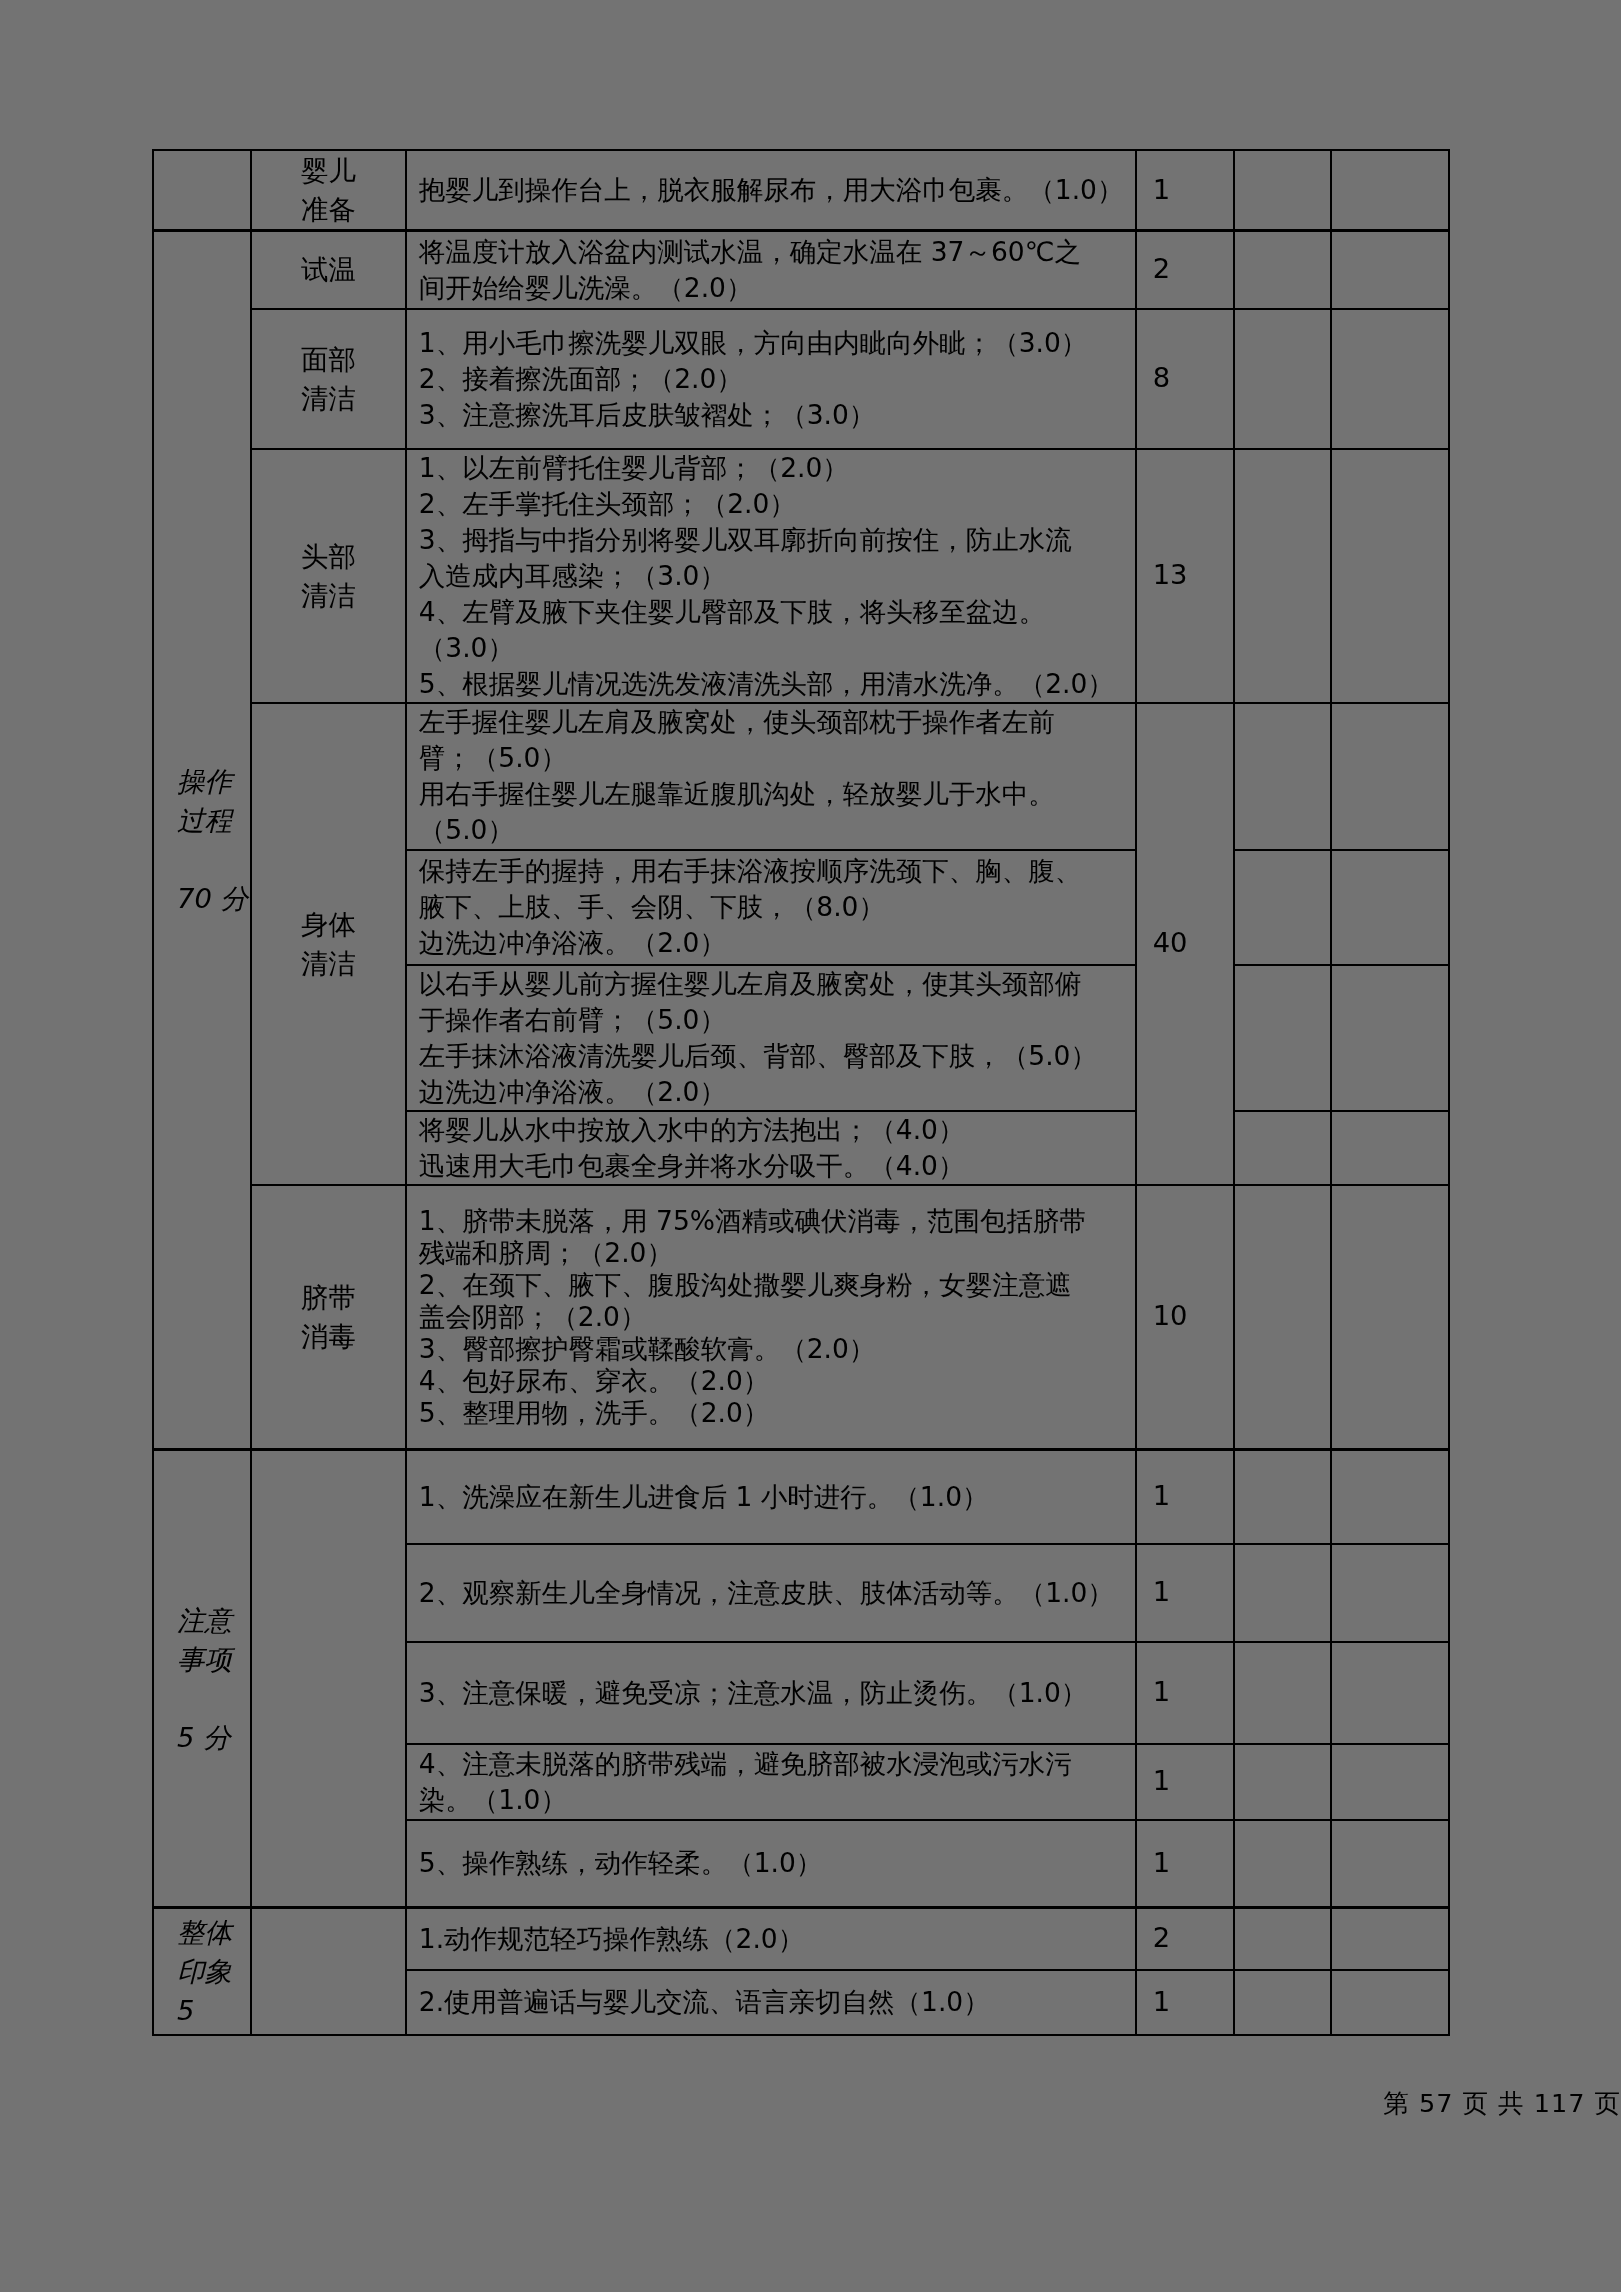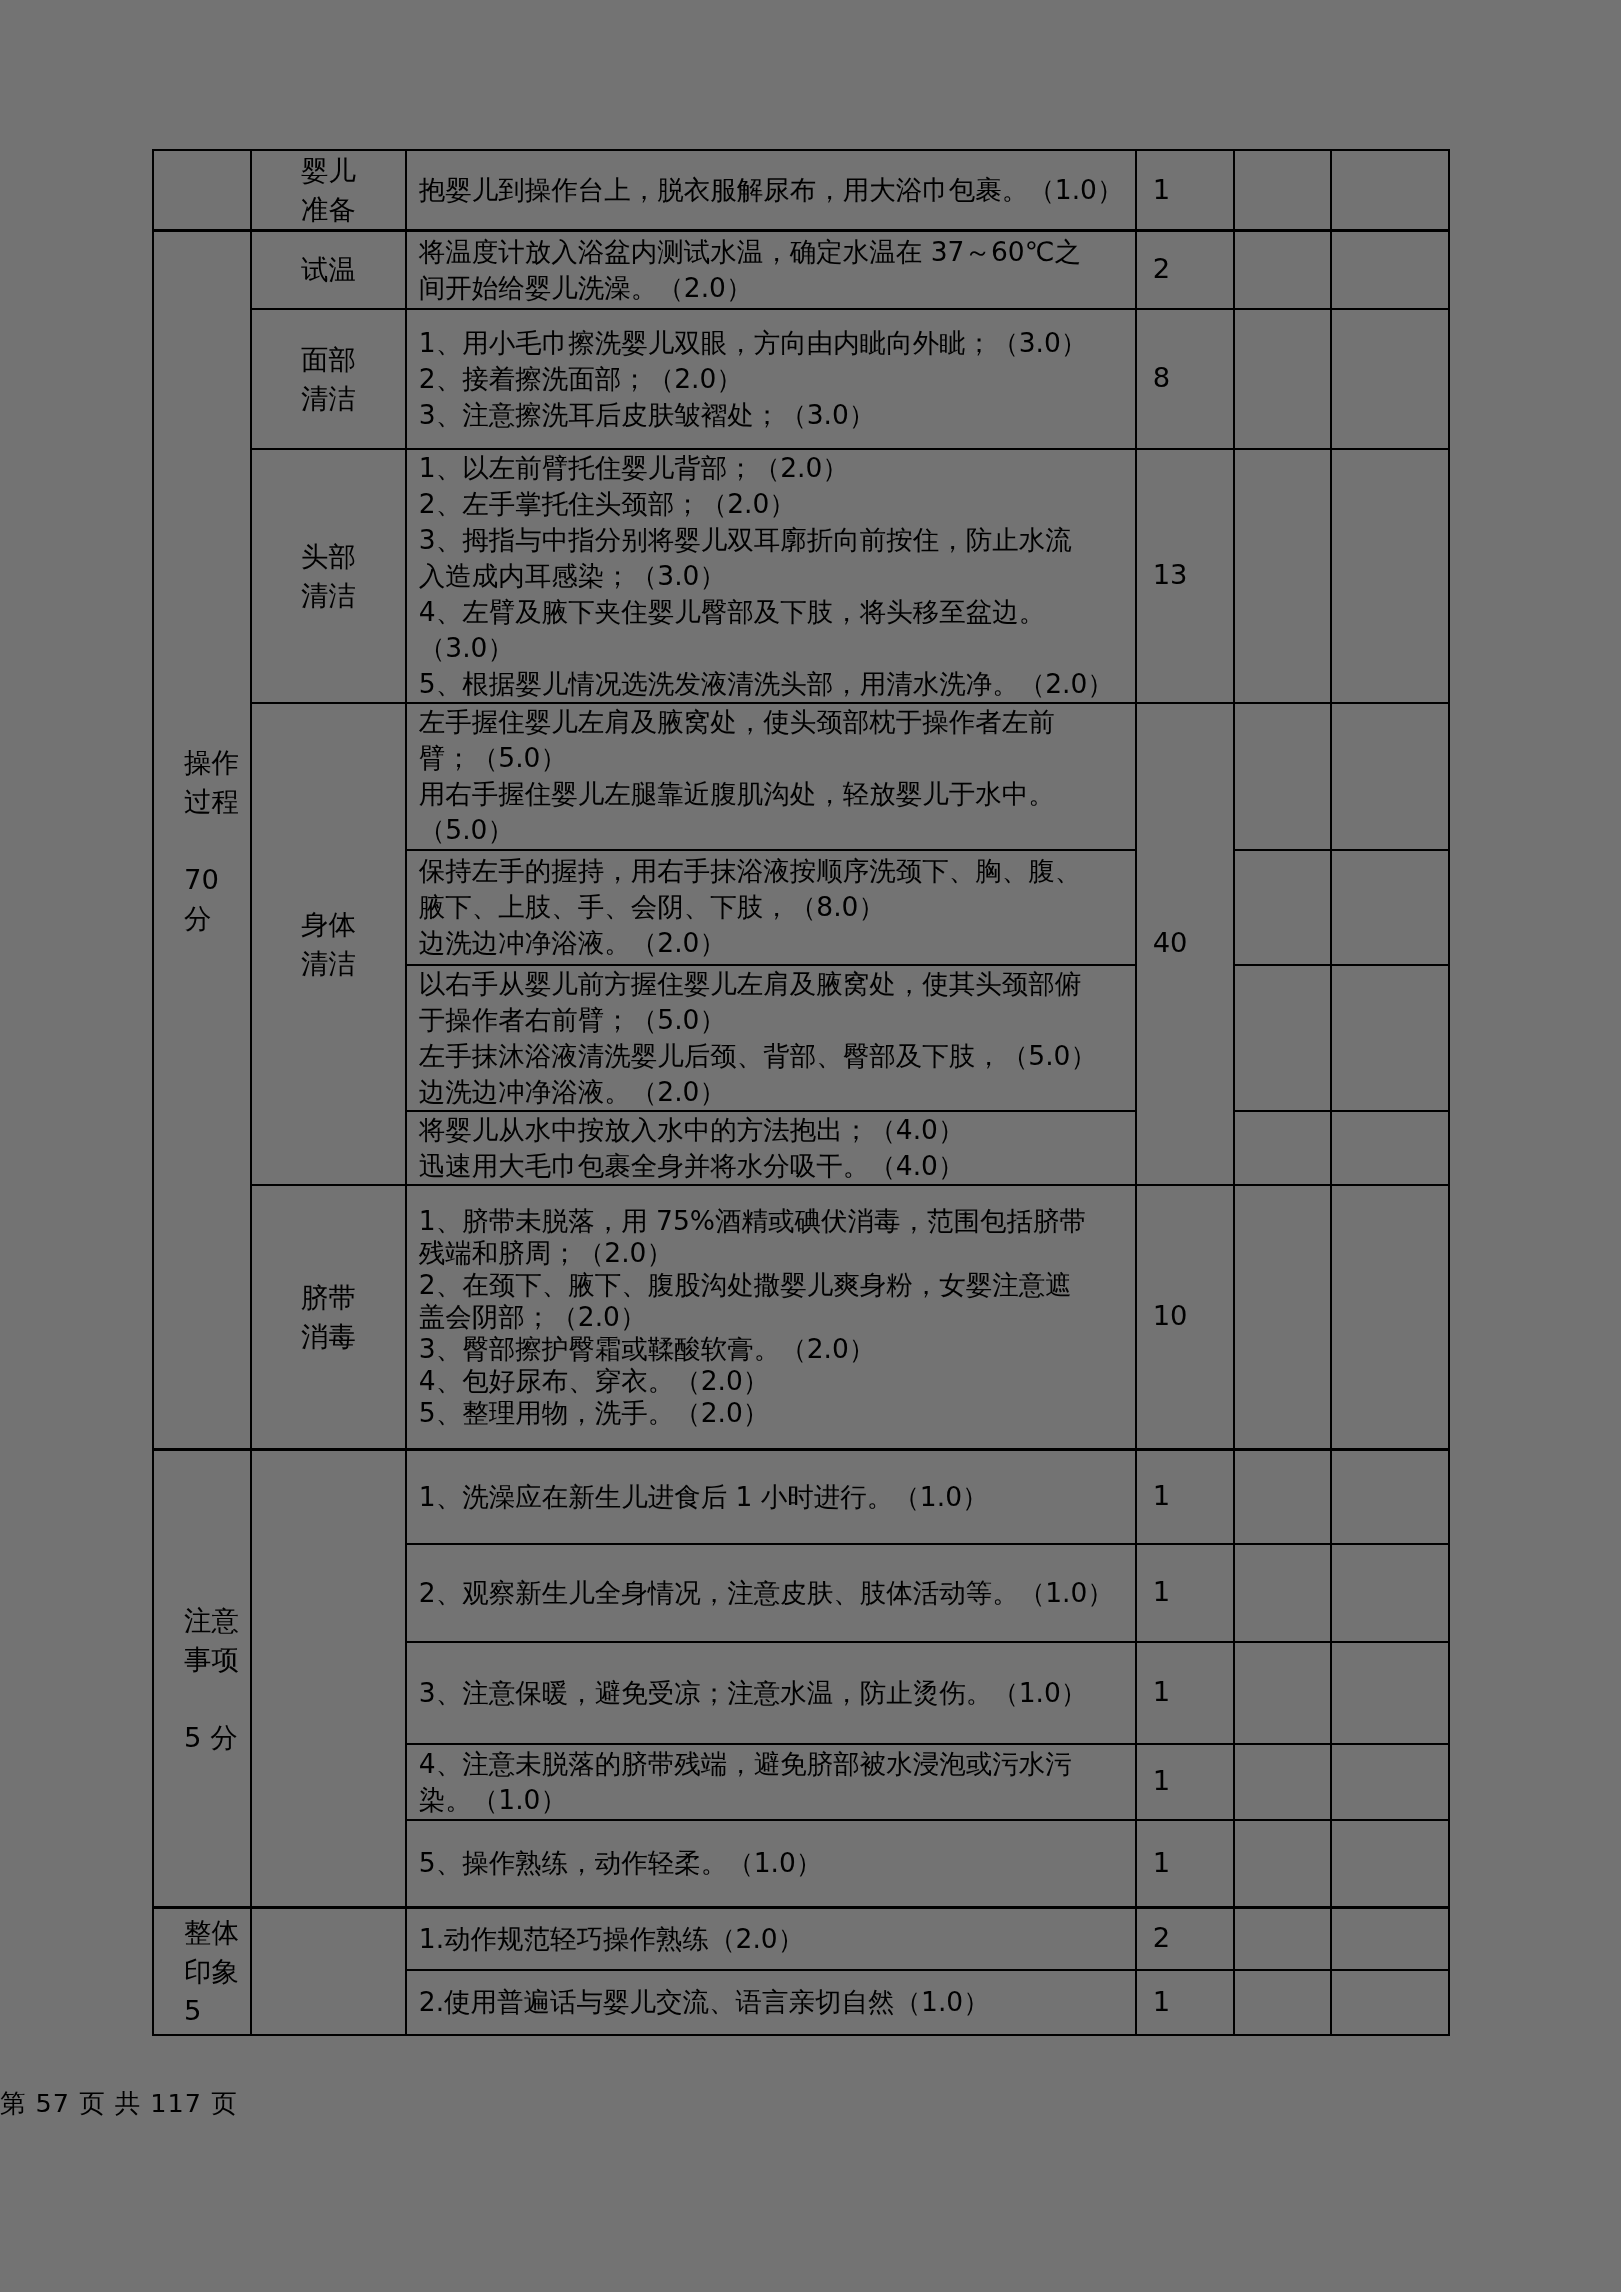--- a/index.html
+++ b/index.html
@@ -28,24 +28,25 @@
     box-sizing: border-box;
     vertical-align: middle;
     padding: 0;
     font-size: 26.5px;
     color: #000;
     overflow: hidden;
   }
   tr.section-start td { border-top-width: 3.9px; }
   td.c1 {
     text-align: left;
-    padding-left: 30px;
+    padding-left: 23px;
     line-height: 39px;
     white-space: pre-line;
     font-size: 27.4px;
+    font-style: italic;
   }
   td.c2 {
     text-align: center;
     line-height: 39px;
     white-space: pre-line;
     font-size: 27.4px;
   }
   td.c3 {
     text-align: left;
     padding-left: 11.8px;
@@ -58,21 +59,21 @@
     text-align: left;
     padding-left: 15.7px;
     font-size: 27.4px;
     line-height: 1.2;
   }
   .footer {
     position: absolute;
     top: 2086px;
     left: 0;
     width: 100%;
-    text-align: left;
+    text-align: right;
     font-size: 25.5px;
     letter-spacing: 1px;
   }
 </style>
 </head>
 <body>
 
 <div class="page">
 
   <table class="score-table">

